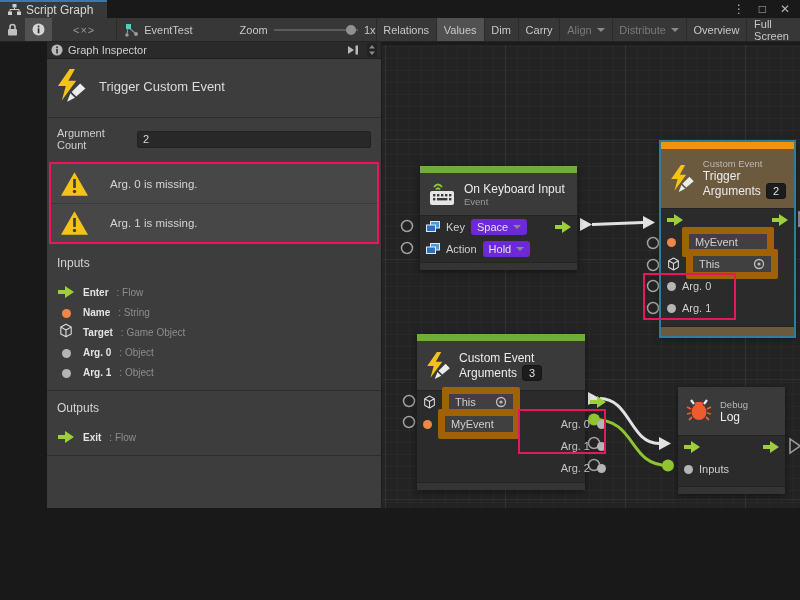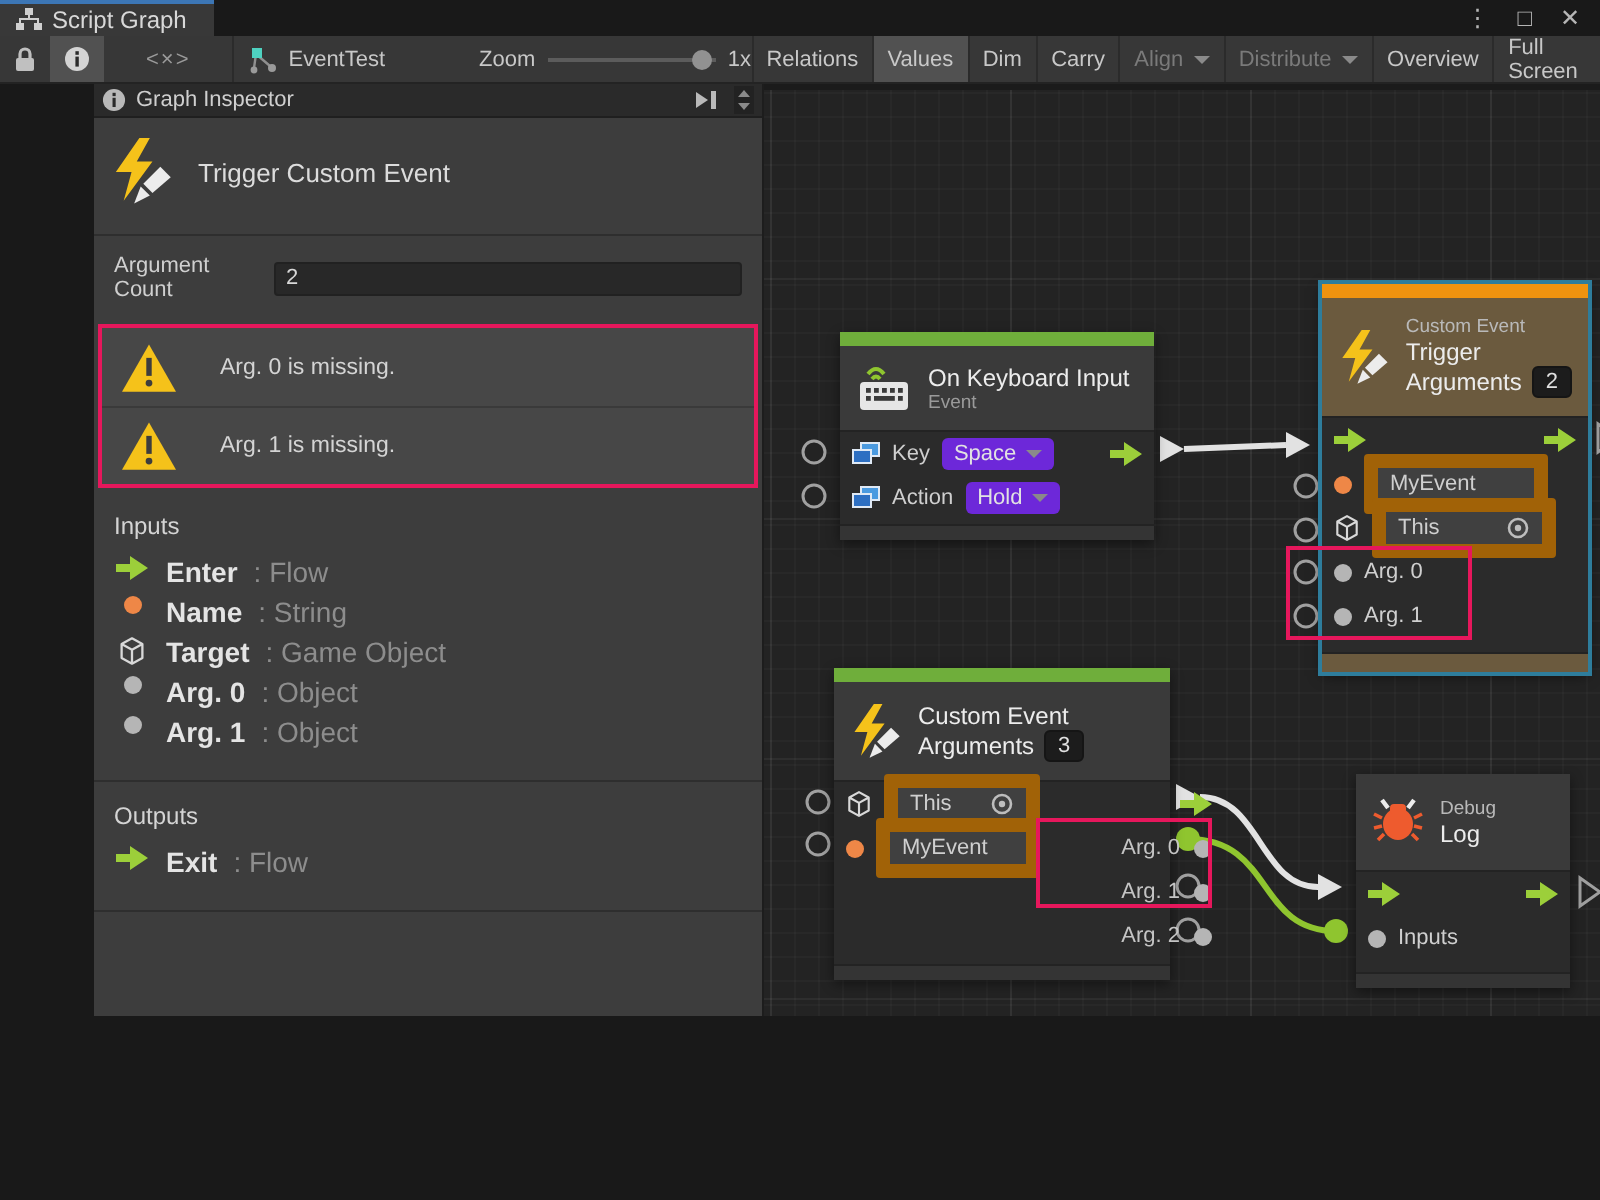--- a/index.html
+++ b/index.html
@@ -46,21 +46,21 @@
   .text-input { flex:1; height:17px; background:#282828; border:1px solid #212121;
     border-radius:2px; color:#d8d8d8; font-size:11px; padding:0 5px;
     font-family:"Liberation Sans", sans-serif; }
   .warn-box { margin:2px 2px; border:2px solid #e6175c; }
   .warn-row { height:39px; background:#474747; display:flex; align-items:center;
     gap:22px; padding:0 10px; font-size:11.5px; color:#d4d4d4; }
   .warn-row + .warn-row { border-top:1px solid #3a3a3a; }
   .io-section { padding:10px 10px 12px 10px; }
   .io-section.bordered { border-bottom:1px solid #2e2e2e; }
   .io-title { font-size:12px; color:#d4d4d4; margin-bottom:8px; }
-  .io-row { display:flex; align-items:flex-start; gap:8px; height:20px; font-size:14px; }
+  .io-row { display:flex; align-items:flex-end; gap:8px; height:20px; font-size:10px; }
   .io-row .icon-cell { width:18px; display:flex; justify-content:center; }
   .io-name { color:#e4e4e4; font-weight:bold; }
   .io-type { color:#8d8d8d; }
 
   
   .canvas { flex:1; position:relative; background-color:#232323; border-top:3px solid #1b1b1b;
     background-image:
       linear-gradient(rgba(255,255,255,.05) 1px, transparent 1px),
       linear-gradient(90deg, rgba(255,255,255,.05) 1px, transparent 1px),
       linear-gradient(rgba(255,255,255,.022) 1px, transparent 1px),

